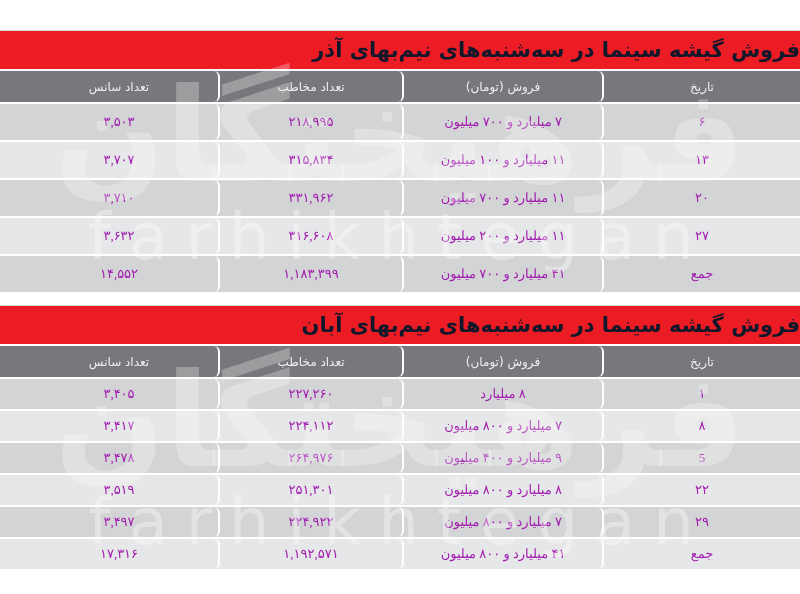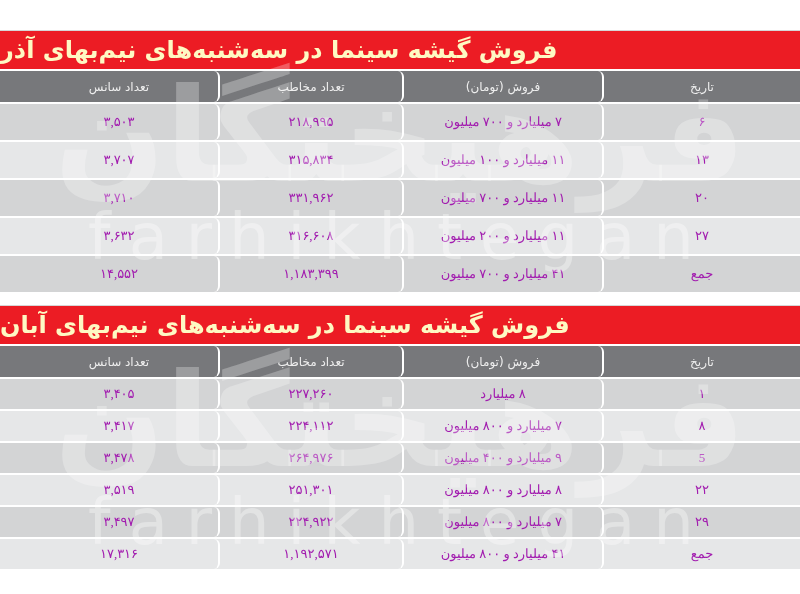--- a/index.html
+++ b/index.html
@@ -2,23 +2,23 @@
 <html><head>
 <meta charset="utf-8">
 <style>
   html, body { margin: 0; padding: 0; }
   body {
     width: 800px; height: 594px; background: #ffffff; position: relative; overflow: hidden;
     font-family: "DejaVu Sans", sans-serif;
   }
   .table-block { position: absolute; left: 0; width: 800px; direction: rtl; }
   .title-bar {
-    background: #ec1c24; color: #fef9c3; text-align: left;
+    background: #ec1c24; color: #0f172a; text-align: right;
     font-family: "DejaVu Sans", sans-serif; font-weight: bold;
-    font-size: 24px; line-height: 38px; height: 38px;
+    font-size: 21px; line-height: 38px; height: 38px;
     border-top: 1px solid #d6d6d6;
   }
   .row { display: flex; flex-direction: row; width: 800px; box-sizing: border-box; }
   .cell {
     box-sizing: border-box; text-align: center; color: #a21caf;
     font-family: Liberation Serif, serif; font-size: 13px;
     display: flex; align-items: center; justify-content: center;
   }
   .cell + .cell { border-right: 2px solid #ffffff; border-radius: 6px; }
   .c0 { width: 196px; } .c1 { width: 200px; } .c2 { width: 184px; } .c3 { width: 200px; }

